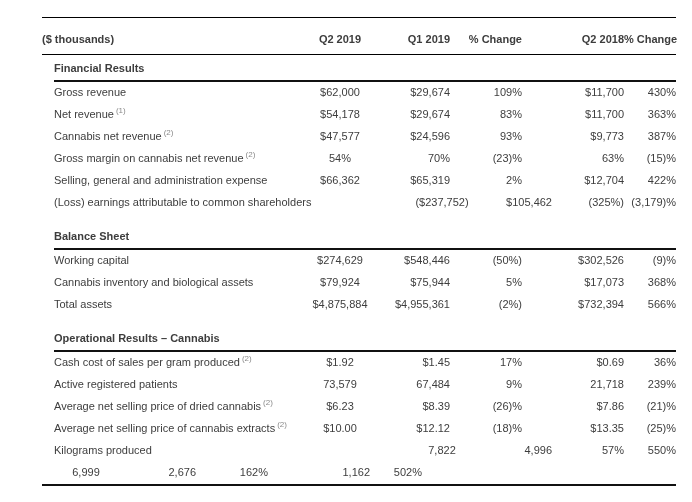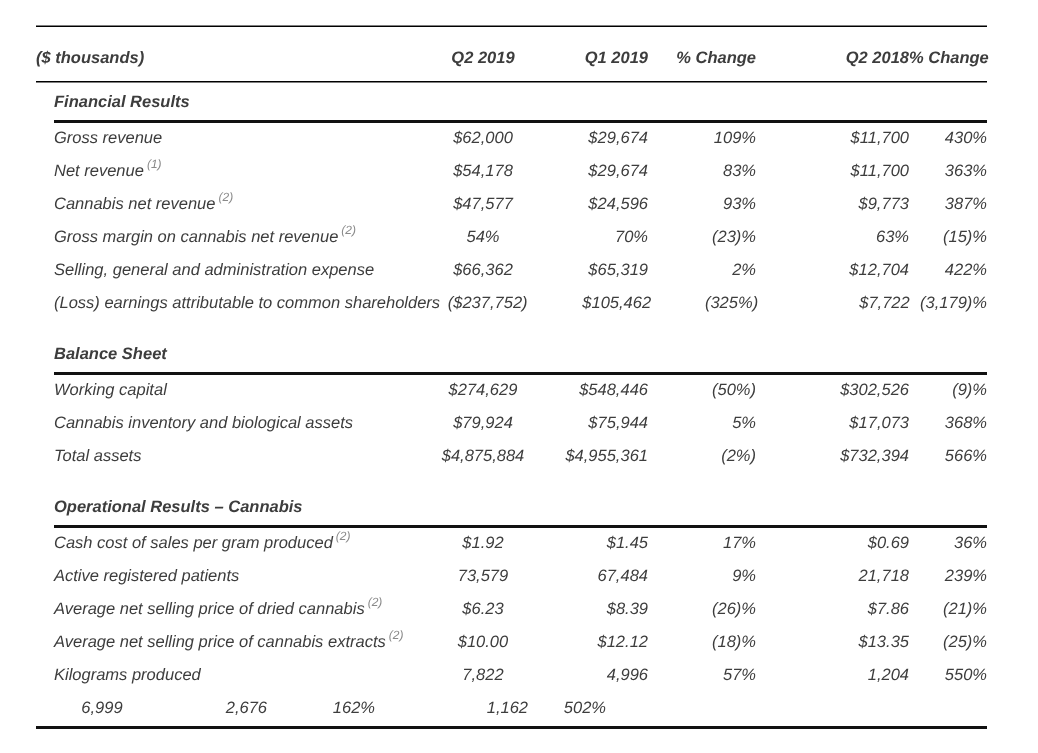--- a/index.html
+++ b/index.html
@@ -6,24 +6,23 @@
   html, body {
     width: 692px; height: 502px;
     background: #ffffff;
     font-family: "Liberation Sans", "DejaVu Sans", sans-serif;
     font-size: 11px;
     color: #3d3d3d;
     overflow: hidden;
   }
   .fin-table {
     position: absolute;
-    left: 24px; top: 17px;
+    left: 42px; top: 17px;
     width: 634px;
     border-top: 1px solid #000000;
-    font-style: italic;
   }
   .row { display: flex; align-items: baseline; }
   .c { line-height: 15px; }
   .c.label { flex: 1 1 auto; text-align: left; white-space: nowrap; }
   .c.n1 { width: 64px;  text-align: center; white-space: nowrap; }
   .c.n2 { width: 78px;  text-align: right; white-space: nowrap; }
   .c.n3 { width: 72px;  text-align: right; white-space: nowrap; }
   .c.n4 { width: 102px; text-align: right; white-space: nowrap; }
   .c.n5 { width: 52px;  text-align: right; white-space: nowrap; }
 
@@ -112,21 +111,20 @@
     <span class="c n3">2%</span>
     <span class="c n4">$12,704</span>
     <span class="c n5">422%</span>
   </div>
 
   <div class="row data-row">
     <span class="c label"><span>(Loss) earnings attributable to common shareholders</span></span>
     <span class="c n1">($237,752)</span>
     <span class="c n2">$105,462</span>
     <span class="c n3">(325%)</span>
-    <span class="c n4">$7,722</span>
     <span class="c n5">(3,179)%</span>
   </div>
 </div>
   </section>
 
   <section class="section">
     <div class="row title-row">
       <span class="c label section-title">Balance Sheet</span>
     </div>
     <div class="rows">
@@ -198,21 +196,20 @@
     <span class="c n3">(18)%</span>
     <span class="c n4">$13.35</span>
     <span class="c n5">(25)%</span>
   </div>
 
   <div class="row data-row">
     <span class="c label"><span>Kilograms produced</span></span>
     <span class="c n1">7,822</span>
     <span class="c n2">4,996</span>
     <span class="c n3">57%</span>
-    <span class="c n4">1,204</span>
     <span class="c n5">550%</span>
   </div>
 
   <div class="row data-row">
     <span class="c n1">6,999</span>
     <span class="c n2">2,676</span>
     <span class="c n3">162%</span>
     <span class="c n4">1,162</span>
     <span class="c n5">502%</span>
   </div>

